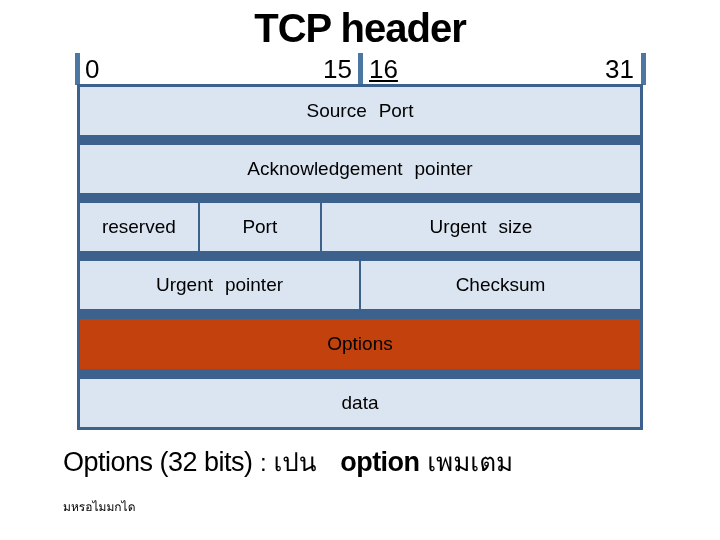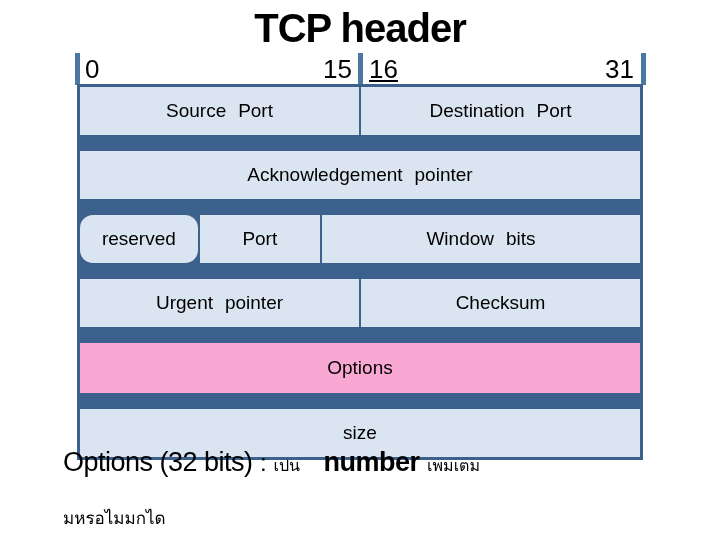--- a/index.html
+++ b/index.html
@@ -59,65 +59,65 @@
   
   .hdr-table {
     position: absolute;
     left: 77px;
     top: 84px;
     width: 566px;
     border: 3px solid #3c618c;
     background: #3c618c;
     display: flex;
     flex-direction: column;
-    gap: 16px;
+    gap: 10px;
   }
   .hdr-row {
     display: flex;
     gap: 2px;
     height: 48px;
   }
   .hdr-row.tall { height: 50px; }
   .hdr-cell {
     background: #dbe5f1;
     display: flex;
     align-items: center;
     justify-content: center;
     font-size: 19px;
     word-spacing: 0.35em;
     color: #000000;
   }
-  .hdr-cell.dark { background: #f9a8d4; text-align: right; }
+  .hdr-cell.dark { background: #c2410c; text-align: right; }
   .w-half { flex: 500 0 0; }
   .w-full { flex: 1 0 0; }
   .w-hl   { flex: 126 0 0; }
-  .w-res  { flex: 185 0 0; border-radius: 13px; }
+  .w-res  { flex: 185 0 0; }
   .w-code { flex: 189 0 0; }
   .w-win  { flex: 500 0 0; }
   
   .note {
     position: absolute;
     left: 63px;
     top: 444px;
     width: 620px;
     color: #000000;
   }
   .note-line1 { font-size: 27px; line-height: 36px; white-space: nowrap; }
   .note-lead  { font-weight: 400; letter-spacing: -0.5px; }
   .note-sep   { font-size: 24px; }
   .thai {
     font-family: "DejaVu Sans", sans-serif;
-    font-size: 16px;
+    font-size: 26px;
   }
   .note-mid {
     font-weight: 600;
     letter-spacing: -0.5px;
     margin-left: 16px;
   }
-  .note-line2 { font-size: 17px; line-height: 28px; margin-top: 20px; }
+  .note-line2 { font-size: 12px; line-height: 28px; margin-top: 12px; }
 </style>
 </head>
 <body>
 
 <div class="slide">
 
   <div class="title">TCP header</div>
 
   <div class="ruler">
     <div class="tick tick-left"></div>
@@ -126,53 +126,52 @@
     <span class="num num-0">0</span>
     <span class="num num-15">15</span>
     <span class="num num-16">16</span>
     <span class="num num-31">31</span>
   </div>
 
   <div class="hdr-table">
 
     <div class="hdr-row">
       <div class="hdr-cell w-half">Source Port</div>
-      <div class="hdr-cell w-half">Destination Port</div>
     </div>
 
 
     <div class="hdr-row">
       <div class="hdr-cell w-full">Acknowledgement pointer</div>
     </div>
 
     <div class="hdr-row">
       <div class="hdr-cell w-res">reserved</div>
       <div class="hdr-cell w-code">Port</div>
-      <div class="hdr-cell w-win">Window bits</div>
+      <div class="hdr-cell w-win">Urgent size</div>
     </div>
 
     <div class="hdr-row">
       <div class="hdr-cell w-half">Urgent pointer</div>
       <div class="hdr-cell w-half">Checksum</div>
     </div>
 
     <div class="hdr-row tall">
       <div class="hdr-cell w-full dark">Options</div>
     </div>
 
     <div class="hdr-row">
-      <div class="hdr-cell w-full">size</div>
+      <div class="hdr-cell w-full">data</div>
     </div>
 
   </div>
 
   <div class="note">
     <div class="note-line1">
       <span class="note-lead">Options (32 bits)</span>
       <span class="note-sep"> <span>:</span> </span>
       <span class="thai">เปน</span>
-      <span class="note-mid">number</span>
+      <span class="note-mid">option</span>
       <span class="thai">เพมเตม</span>
     </div>
     <div class="note-line2 thai">มหรอไมมกได</div>
   </div>
 
 </div>
 
 </body></html>

